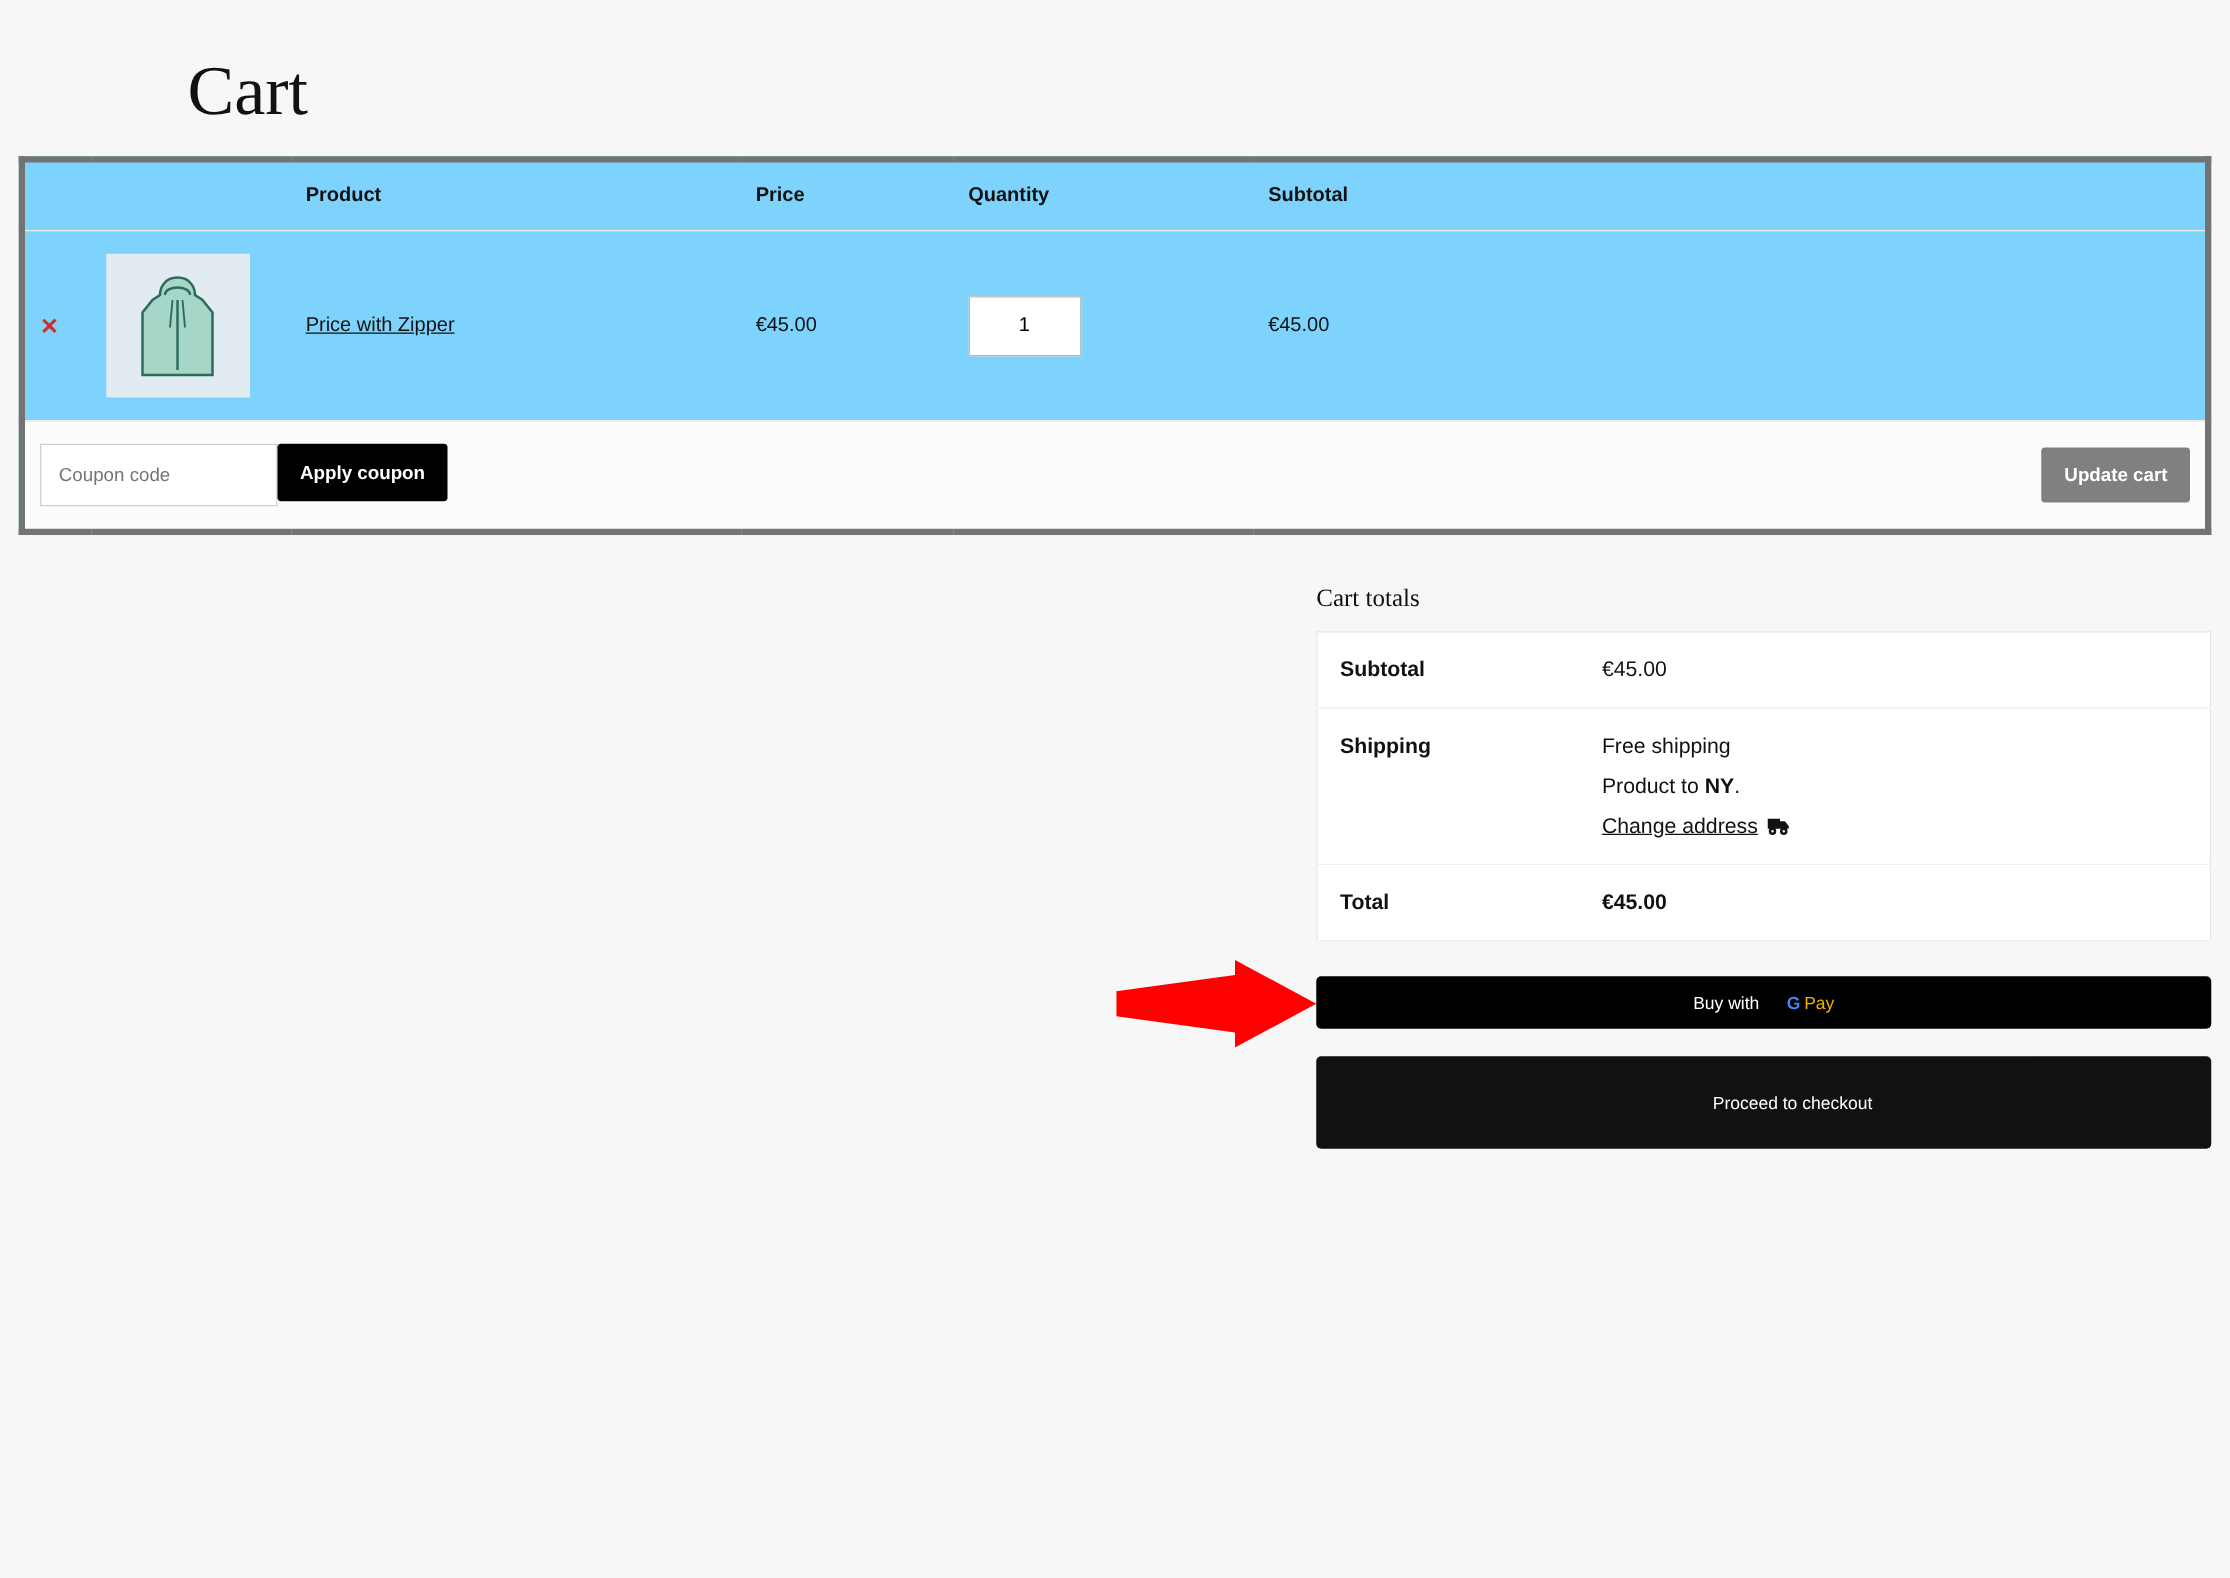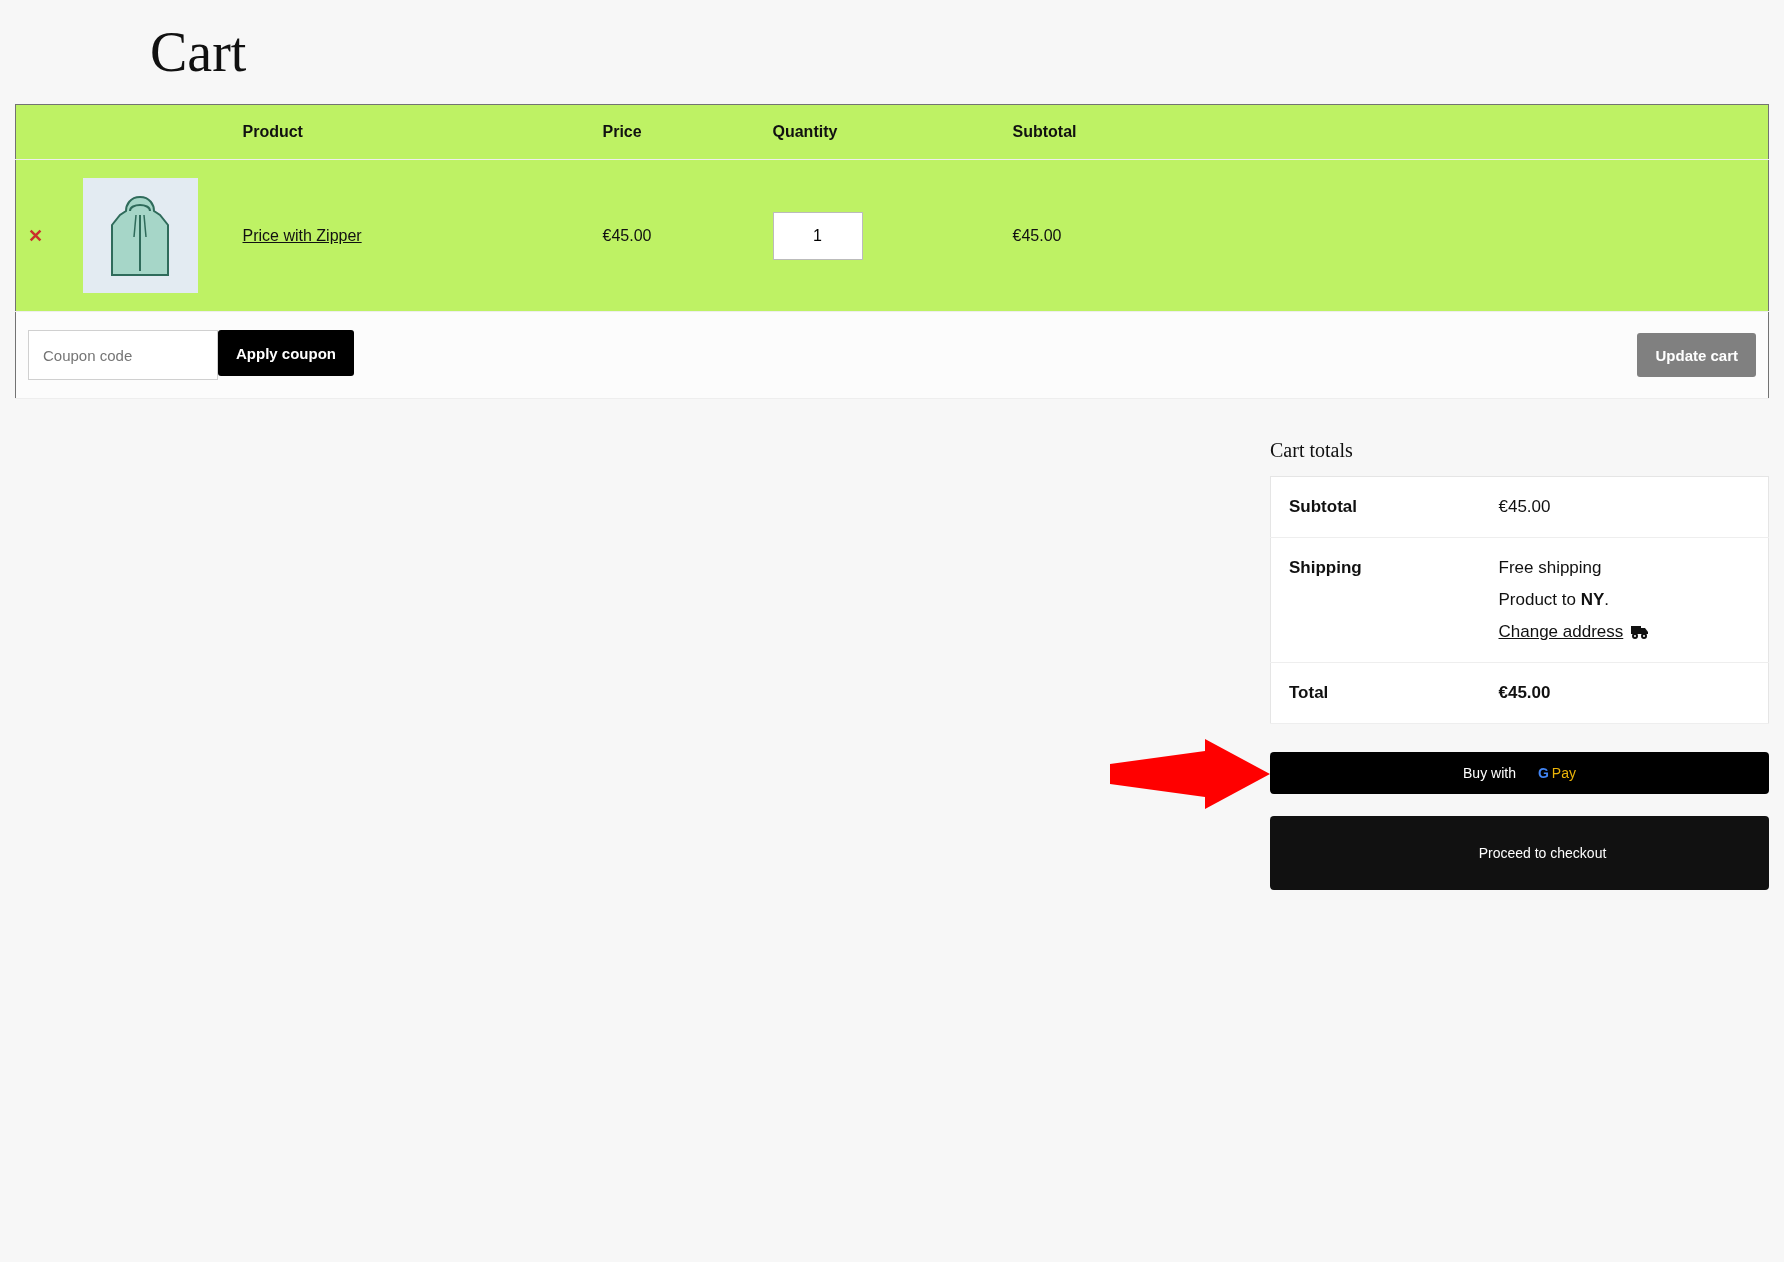--- a/index.html
+++ b/index.html
@@ -2,32 +2,32 @@
 <html><head>
   <meta charset="utf-8">
   <style>
     * { box-sizing: border-box; margin: 0; padding: 0; }
     body {
       font-family: -apple-system, BlinkMacSystemFont, "Segoe UI", Helvetica, Arial, sans-serif;
       background: #f7f7f7;
       color: #111;
       font-size: 16px;
     }
-    .wrap { padding: 0 15px 40px; }
+    .wrap { padding: 0 15px 40px; margin-top: 21px; }
     h1.page-title {
       font-family: Georgia, "Times New Roman", serif;
       font-size: 56px;
       font-weight: 400;
       padding: 20px 0 20px 135px;
     }
     table.cart {
       width: 100%;
       border-collapse: collapse;
-      background: #bef264;
-      border: 1px solid #737373;
+      background: #7dd3fc;
+      border: 5px solid #737373;
     }
     table.cart th, table.cart td {
       padding: 18px 12px;
       text-align: left;
       vertical-align: middle;
       border-bottom: 1px solid #eee;
     }
     table.cart th { font-weight: 700; }
     .col-remove { width: 55px; text-align: center; }
     .col-thumb  { width: 160px; }
@@ -68,21 +68,21 @@
     .btn {
       border:none; cursor:pointer;
       font-weight:700;
       border-radius:3px;
       font-size:15px;
     }
     .btn-black { background:#000; color:#fff; padding:0 18px; height:46px; }
     .btn-grey  { background:#808080; color:#fff; padding:0 18px; height:44px; }
 
     .totals-area {
-      width: 499px;
+      width: 716px;
       margin-left:auto;
       margin-top: 40px;
     }
     .totals-title{
       font-family: Georgia, serif;
       font-size: 20px;
       font-weight:400;
       margin-bottom: 14px;
     }
     table.totals{

